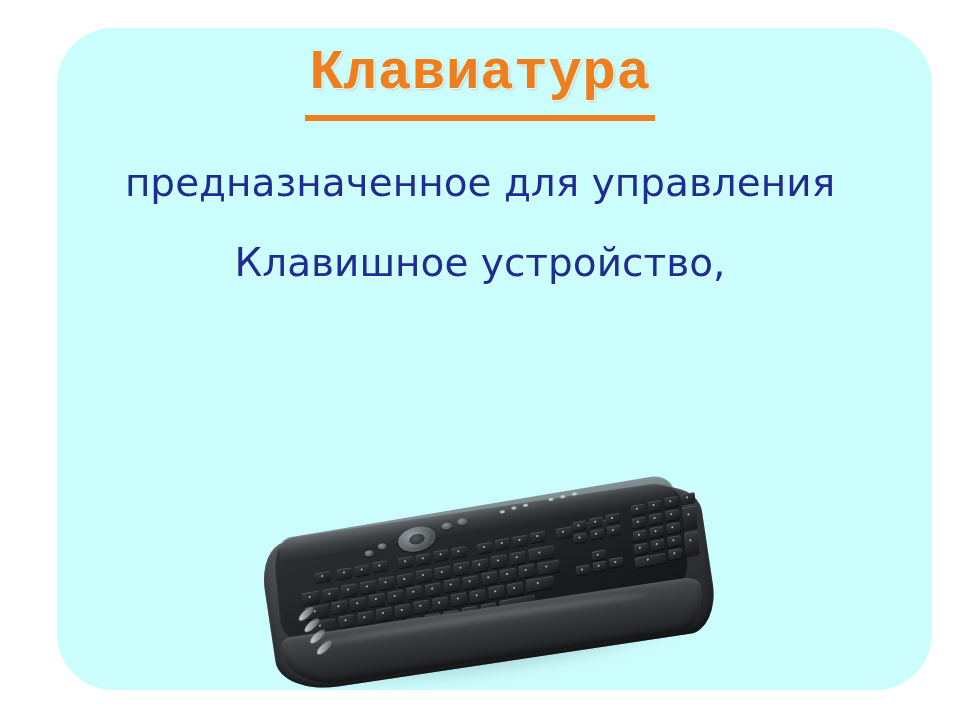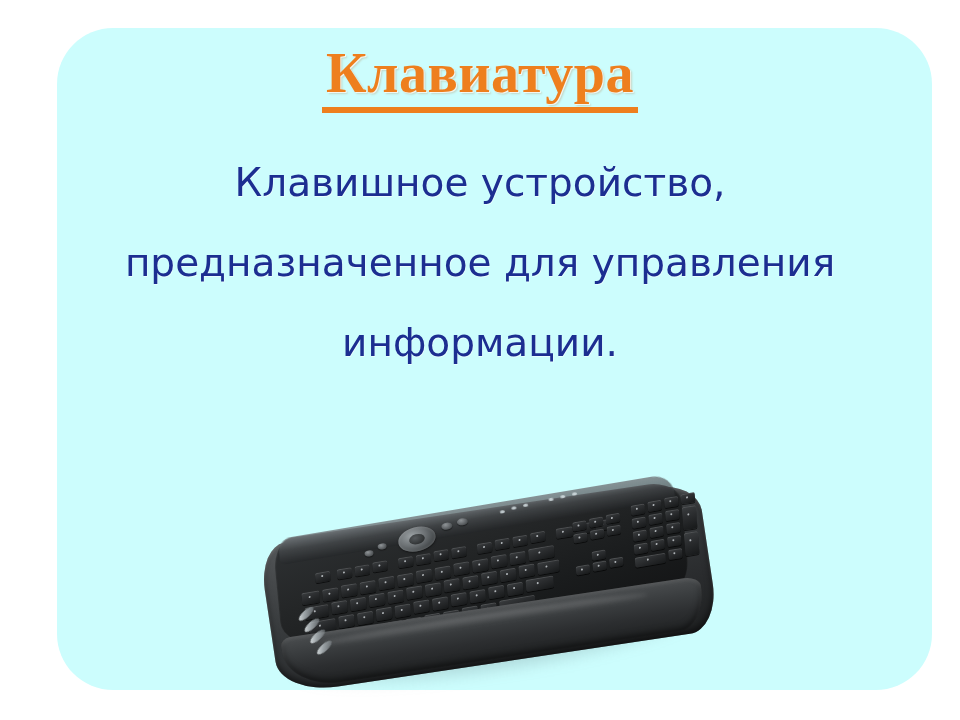--- a/index.html
+++ b/index.html
@@ -36,27 +36,27 @@
   #title-block {
     position: absolute;
     left: 0;
     top: 44px;
     width: 960px;
     text-align: center;
     pointer-events: none;
   }
   #title {
     display: inline-block;
-    font-family: Liberation Serif, serif;
+    font-family: Liberation Mono, monospace;
     font-size: 56px;
     font-weight: bold;
     color: #EE7F1E;
     letter-spacing: 0.5px;
     line-height: 1.05;
-    padding: 0 4px 4px 4px;
+    padding: 0 4px 12px 4px;
     border-bottom: 6px solid #EE7F1E;
     text-shadow: 1px 1px 0 rgba(255,255,255,0.75),
                  2px 2px 2px rgba(160,80,10,0.22);
   }
 
   
   #body-text {
     position: absolute;
     left: 80px;
     top: 143px;
@@ -260,23 +260,22 @@
 
 <div id="slide">
 
   <div id="panel"></div>
 
   <div id="title-block">
     <span id="title">Клавиатура</span>
   </div>
 
   <div id="body-text">
+    <div class="body-line">предназначенное для управления</div>
     <div class="body-line">Клавишное устройство,</div>
-    <div class="body-line">предназначенное для управления</div>
-    <div class="body-line">информации.</div>
   </div>
 
   <div id="keyboard-photo">
     <div id="kb-rotor">
 
       <div id="kb-shadow"></div>
 
       <div id="kb-chassis"></div>
 
       <div id="kb-deck"></div>

